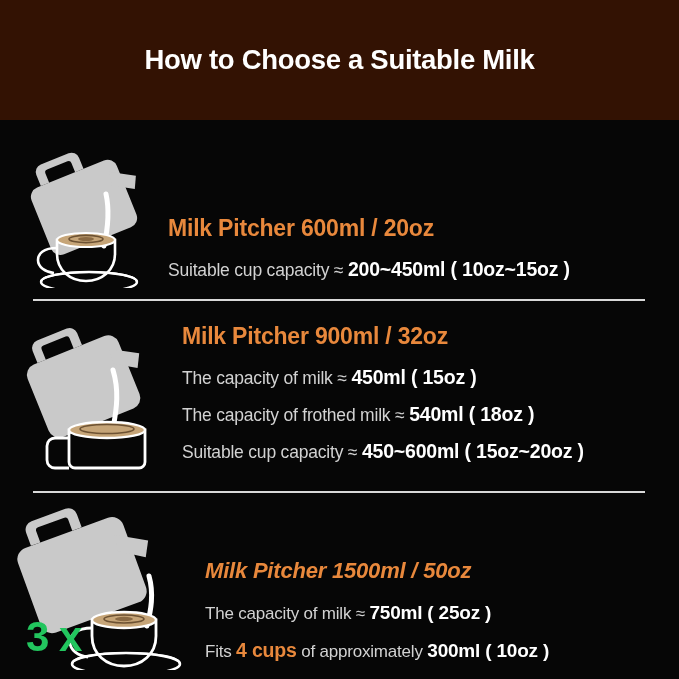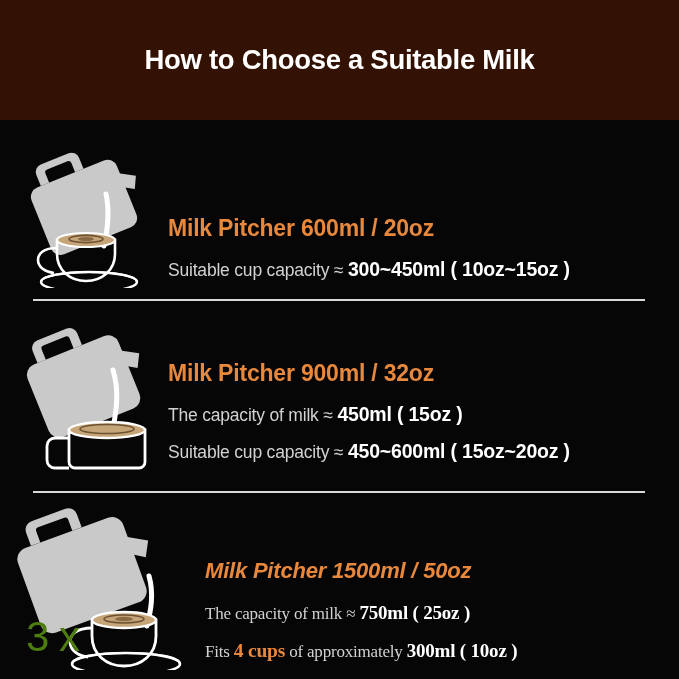--- a/index.html
+++ b/index.html
@@ -43,21 +43,21 @@
   
   .section {
     position: absolute;
     left: 0;
     width: 679px;
     display: flex;
     flex-direction: row;
     align-items: flex-end;
   }
   #section-0 { top: 128px; height: 160px; }
-  #section-1 { top: 308px; height: 162px; }
+  #section-1 { top: 308px; height: 162px; gap: 14px; }
   #section-2 { top: 498px; height: 172px; }
 
   .icon-col {
     position: relative;
     flex: 0 0 auto;
     display: flex;
     align-items: flex-start;
     justify-content: center;
   }
   #section-0 .icon-col { width: 168px; }
@@ -82,21 +82,21 @@
   }
   #section-2 .pitcher-title { font-size: 22px; font-style: italic; }
 
   .spec-line {
     color: #d2d2d2;
     font-size: 17.5px;
     line-height: 36px;
     letter-spacing: -0.2px;
     white-space: nowrap;
   }
-  #section-2 .spec-line { font-size: 17px; line-height: 37px; font-family: Liberation Serif, serif; }
+  #section-2 .spec-line { font-size: 17px; line-height: 37px; }
 
   .spec-line .val {
     color: #ffffff;
     font-weight: bold;
     font-size: 19.5px;
   }
   #section-2 .spec-line .val { font-size: 19px; }
 
   .spec-line .hl {
     color: #e8883c;
@@ -113,23 +113,23 @@
     background: #d8d8d8;
   }
   #divider-0 { top: 299px; }
   #divider-1 { top: 491px; }
 
   
   #multiplier-badge {
     position: absolute;
     left: 26px;
     top: 616px;
-    color: #4d7c0f;
+    color: #22c55e;
     font-size: 42px;
-    font-weight: normal;
+    font-weight: bold;
     line-height: 42px;
     letter-spacing: -1px;
   }
 
   svg { display: block; }
 </style>
 </head>
 <body>
 
 <div id="page">
@@ -161,21 +161,21 @@
 
         <path d="M48 120 c-14 0 -19 6 -19 12 c0 7 7 12 16 13" fill="none" stroke="#ffffff" stroke-width="2.6"></path>
 
         <ellipse cx="80" cy="154" rx="48" ry="10" fill="none" stroke="#ffffff" stroke-width="2.4"></ellipse>
         <path d="M32 154 c0 -6 22 -10 48 -10 c26 0 48 4 48 10" fill="none" stroke="#ffffff" stroke-width="2.2"></path>
       </svg>
     </div>
     <div class="text-col">
       <div class="pitcher-title">Milk Pitcher 600ml / 20oz</div>
       <div class="spec-line">
-        <span>Suitable cup capacity ≈ </span><span class="val">300~450ml ( 10oz~15oz )</span>
+        <span>Suitable cup capacity ≈ </span><span class="val">200~450ml ( 10oz~15oz )</span>
       </div>
     </div>
   </div>
 
   <div class="divider" id="divider-0"></div>
 
   <div class="section" id="section-1">
     <div class="icon-col">
       <svg width="150" height="162" viewBox="0 0 150 162">
         <g transform="rotate(-22 72 72)">
@@ -193,20 +193,23 @@
 
         <path d="M60 130 h-14 a8 8 0 0 0 -8 8 v14 a8 8 0 0 0 8 8 h14" fill="none" stroke="#ffffff" stroke-width="2.8"></path>
       </svg>
     </div>
     <div class="text-col">
       <div class="pitcher-title">Milk Pitcher 900ml / 32oz</div>
       <div class="spec-line">
         <span>The capacity of milk ≈ </span><span class="val">450ml ( 15oz )</span>
       </div>
       <div class="spec-line">
+        <span>The capacity of frothed milk ≈ </span><span class="val">540ml ( 18oz )</span>
+      </div>
+      <div class="spec-line">
         <span>Suitable cup capacity ≈ </span><span class="val">450~600ml ( 15oz~20oz )</span>
       </div>
     </div>
   </div>
 
   <div class="divider" id="divider-1"></div>
 
   <div class="section" id="section-2">
     <div class="icon-col">
       <svg width="190" height="172" viewBox="0 0 190 172">

